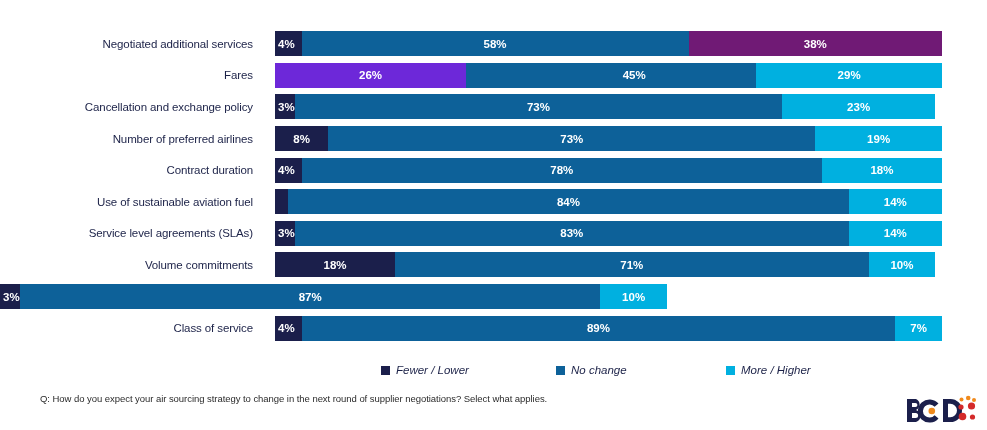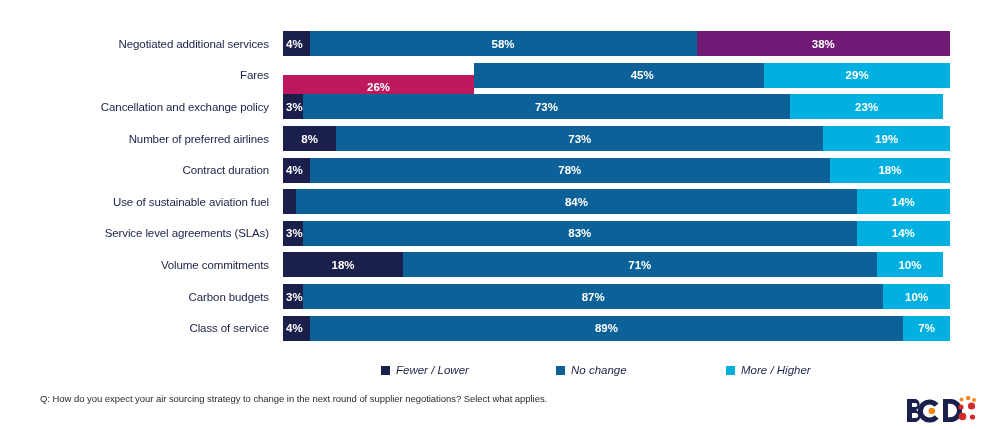--- a/index.html
+++ b/index.html
@@ -35,28 +35,27 @@
     position: relative;
     height: 31.6px;
     display: flex;
     align-items: center;
   }
 
   .cat-label {
     width: 275px;
     flex: 0 0 275px;
     text-align: right;
-    padding-right: 14px;
+    padding-right: 22px;
     box-sizing: border-box;
     font-size: 11.5px;
     color: #1b2147;
     font-weight: 400;
     letter-spacing: -0.1px;
     white-space: nowrap;
-    margin-left: 8px;
   }
 
   .bar-track {
     position: relative;
     flex: 0 0 667px;
     width: 667px;
     height: 25px;
     display: flex;
     align-items: stretch;
   }
@@ -152,21 +151,21 @@
             <span>58%</span>
           </div>
           <div class="seg s2" style="width: 253.46px; background: #701a75; align-items: center;">
             <span>38%</span>
           </div>
         </div>
       </div>
       <div class="row">
         <div class="cat-label">Fares</div>
         <div class="bar-track">
-          <div class="seg s0" style="width: 199px; background: #be185d; margin-top: 12px;">
+          <div class="seg s0" style="width: 199px; background: #6d28d9;">
             <span>26%</span>
           </div>
           <div class="seg s1" style="width: 300.15px; background: rgb(13, 97, 153); padding-left: 46px;">
             <span>45%</span>
           </div>
           <div class="seg s2" style="width: 193.43px; background: rgb(0, 176, 224);">
             <span>29%</span>
           </div>
         </div>
       </div>
@@ -246,21 +245,20 @@
           </div>
           <div class="seg s1" style="width: 473.57px; background: rgb(13, 97, 153);">
             <span>71%</span>
           </div>
           <div class="seg s2" style="width: 66.7px; background: rgb(0, 176, 224);">
             <span>10%</span>
           </div>
         </div>
       </div>
       <div class="row">
-        <div class="cat-label">Carbon budgets</div>
         <div class="bar-track">
           <div class="seg s0 narrow" style="width: 20.01px; background: rgb(27, 31, 75);">
             <span>3%</span>
           </div>
           <div class="seg s1" style="width: 580.29px; background: rgb(13, 97, 153);">
             <span>87%</span>
           </div>
           <div class="seg s2" style="width: 66.7px; background: rgb(0, 176, 224);">
             <span>10%</span>
           </div>

